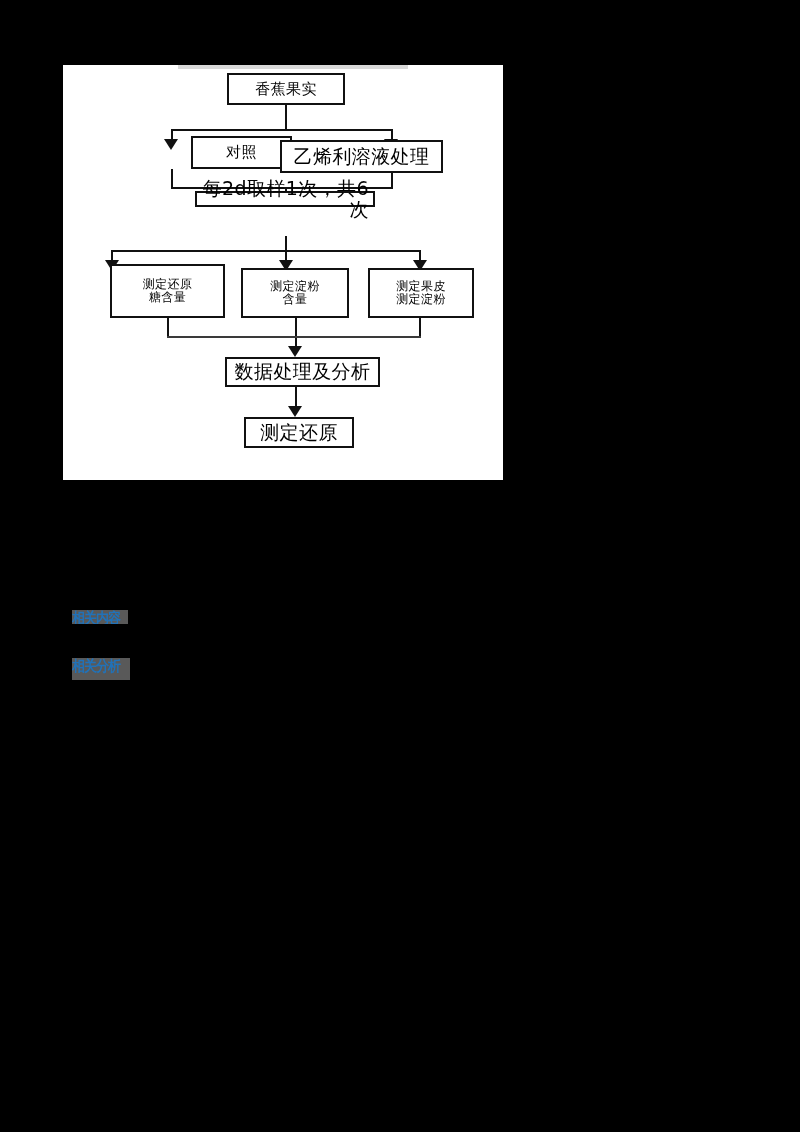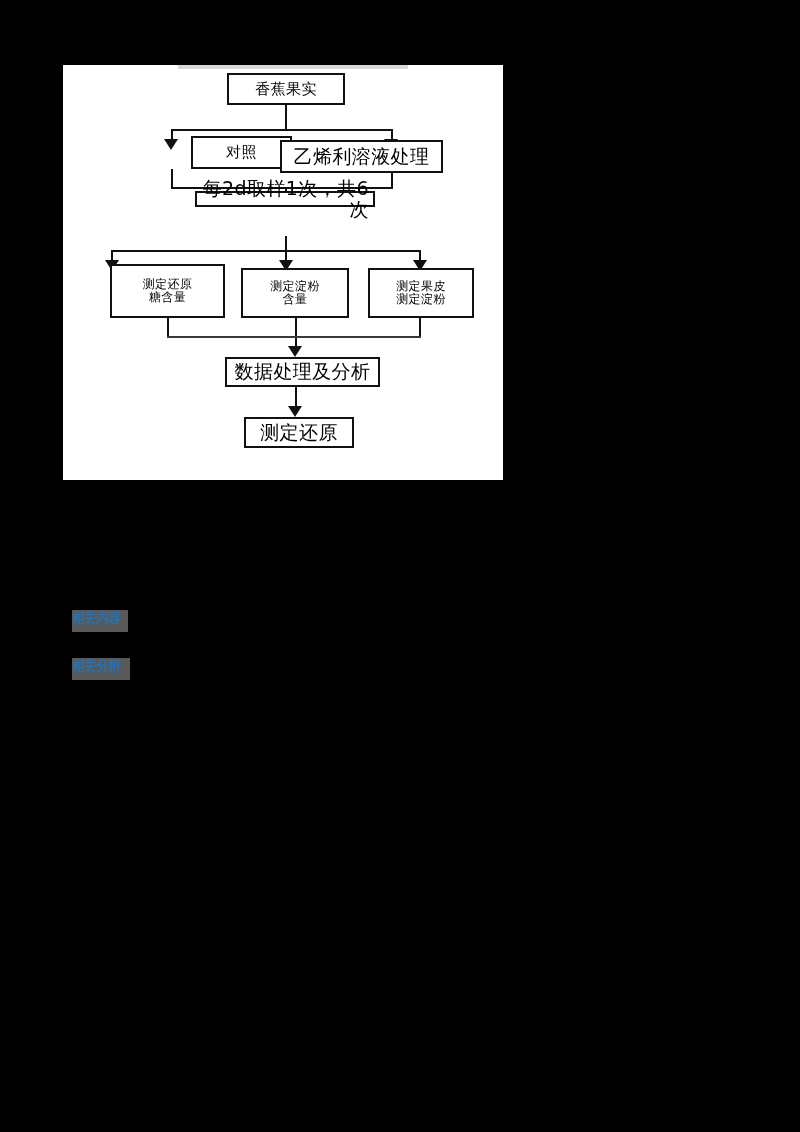--- a/index.html
+++ b/index.html
@@ -173,19 +173,19 @@
 
   <div class="line-v" style="left:232px; top:322px; height:24px;"></div>
   <div class="arrowhead" style="left:225px; top:341px;"></div>
 
   <div class="node n-mid" style="left:181px; top:352px; width:110px; height:31px;">
     <span class="label">测定还原</span>
   </div>
 
 </div>
 
-<div class="hl-block" style="left:72px; top:610px; width:56px; height:22px;">
+<div class="hl-block" style="left:72px; top:610px; width:56px; height:14px;">
   <span class="hl-text">相关内容</span>
 </div>
 
 <div class="hl-block" style="left:72px; top:638px; width:58px; height:22px;margin-top:20px;">
   <span class="hl-text">相关分析</span>
 </div>
 
 </body></html>

